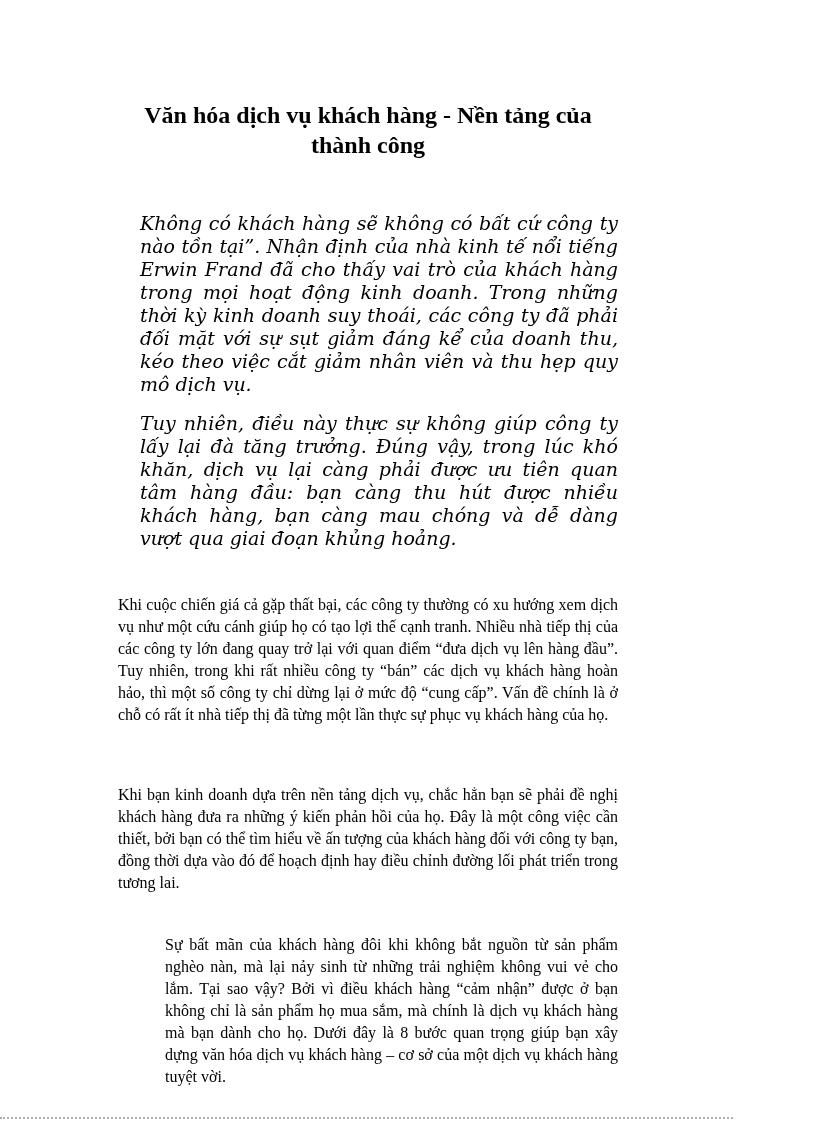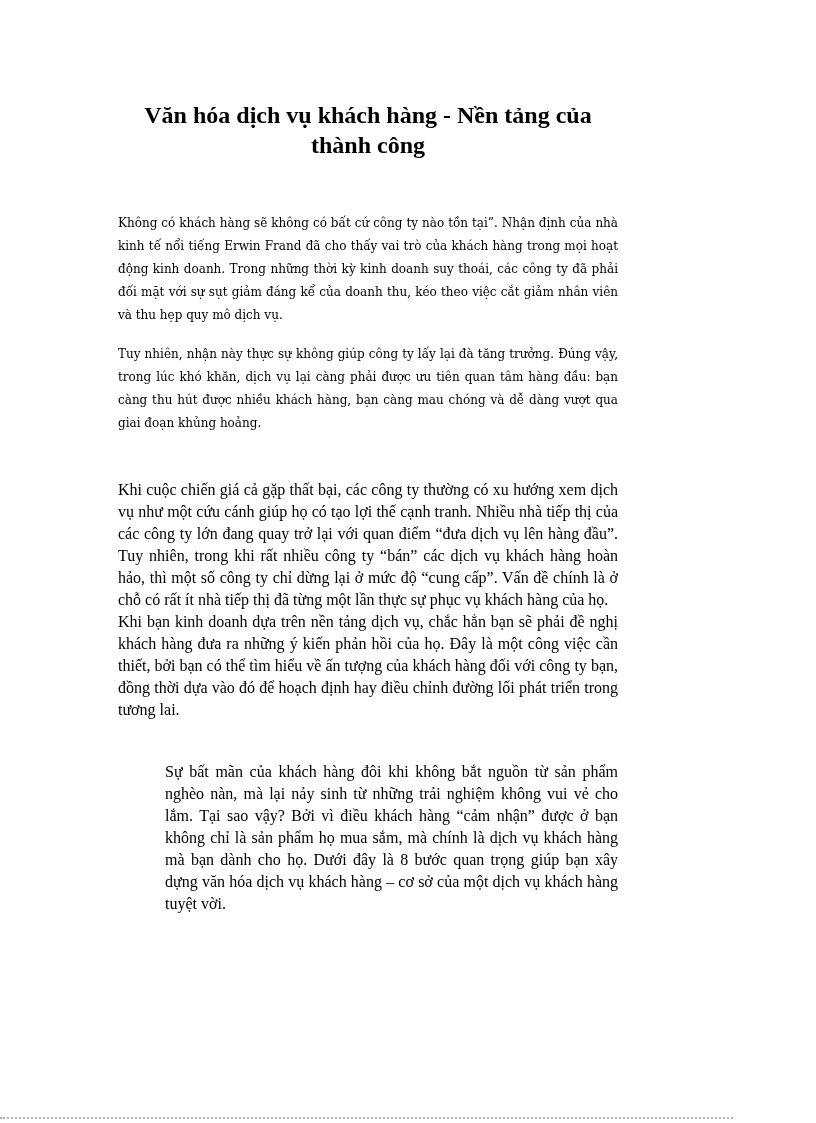--- a/index.html
+++ b/index.html
@@ -34,47 +34,49 @@
     color: #000000;
   }
   .para {
     font-size: 16px;
     line-height: 22px;
     text-align: justify;
     color: #000000;
   }
   .para.italic {
     font-family: "DejaVu Serif", "Liberation Serif", serif;
-    font-size: 12px;
+    font-style: italic;
+    font-size: 19px;
     line-height: 23px;
+    margin-left: 22px;
   }
   .para-intro-1 { margin-bottom: 16px; }
   .para-intro-2 { margin-bottom: 44px; }
-  .para-body-1 { }
+  .para-body-1 { margin-bottom: 58px; }
   .para-body-2 { margin-bottom: 40px; }
   .para-body-3 { margin-bottom: 0; margin-left: 47px; }
   .page-break-line {
     position: absolute;
     left: 0;
     right: 0;
     bottom: 4px;
     height: 0;
     border-top: 2px dotted #b0b0b0;
   }
 </style>
 </head>
 <body>
 
 <div class="page">
 
   <h1 class="doc-title">Văn hóa dịch vụ khách hàng - Nền tảng của thành công</h1>
 
   <p class="para italic para-intro-1">Không có khách hàng sẽ không có bất cứ công ty nào tồn tại”. Nhận định của nhà kinh tế nổi tiếng Erwin Frand đã cho thấy vai trò của khách hàng trong mọi hoạt động kinh doanh. Trong những thời kỳ kinh doanh suy thoái, các công ty đã phải đối mặt với sự sụt giảm đáng kể của doanh thu, kéo theo việc cắt giảm nhân viên và thu hẹp quy mô dịch vụ.</p>
 
-  <p class="para italic para-intro-2">Tuy nhiên, nhận này thực sự không giúp công ty lấy lại đà tăng trưởng. Đúng vậy, trong lúc khó khăn, dịch vụ lại càng phải được ưu tiên quan tâm hàng đầu: bạn càng thu hút được nhiều khách hàng, bạn càng mau chóng và dễ dàng vượt qua giai đoạn khủng hoảng.</p>
+  <p class="para italic para-intro-2">Tuy nhiên, điều này thực sự không giúp công ty lấy lại đà tăng trưởng. Đúng vậy, trong lúc khó khăn, dịch vụ lại càng phải được ưu tiên quan tâm hàng đầu: bạn càng thu hút được nhiều khách hàng, bạn càng mau chóng và dễ dàng vượt qua giai đoạn khủng hoảng.</p>
 
   <p class="para para-body-1">Khi cuộc chiến giá cả gặp thất bại, các công ty thường có xu hướng xem dịch vụ như một cứu cánh giúp họ có tạo lợi thế cạnh tranh. Nhiều nhà tiếp thị của các công ty lớn đang quay trở lại với quan điểm “đưa dịch vụ lên hàng đầu”. Tuy nhiên, trong khi rất nhiều công ty “bán”  các dịch vụ khách hàng hoàn hảo, thì một số công ty chỉ dừng lại ở mức độ “cung cấp”. Vấn đề chính là ở chỗ có rất ít nhà tiếp thị đã từng một lần thực sự phục vụ khách hàng của họ.</p>
 
   <p class="para para-body-2">Khi bạn kinh doanh dựa trên nền tảng dịch vụ, chắc hẳn bạn sẽ phải đề nghị khách hàng đưa ra những ý kiến phản hồi của họ. Đây là một công việc cần thiết, bởi bạn có thể tìm hiểu về ấn tượng của khách hàng đối với công ty bạn, đồng thời dựa vào đó để hoạch định hay điều chỉnh đường lối phát triển trong tương lai.</p>
 
   <p class="para para-body-3">Sự bất mãn của khách hàng đôi khi không bắt nguồn từ sản phẩm nghèo nàn, mà lại nảy sinh từ những trải nghiệm không vui vẻ cho lắm. Tại sao vậy? Bởi vì điều khách hàng “cảm nhận” được ở bạn không chỉ là sản phẩm họ mua sắm, mà chính là dịch vụ khách hàng mà bạn dành cho họ. Dưới đây là 8 bước quan trọng giúp bạn xây dựng văn hóa dịch vụ khách hàng – cơ sở của một dịch vụ khách hàng tuyệt vời.</p>
 
   <div class="page-break-line"></div>
 
 </div>

